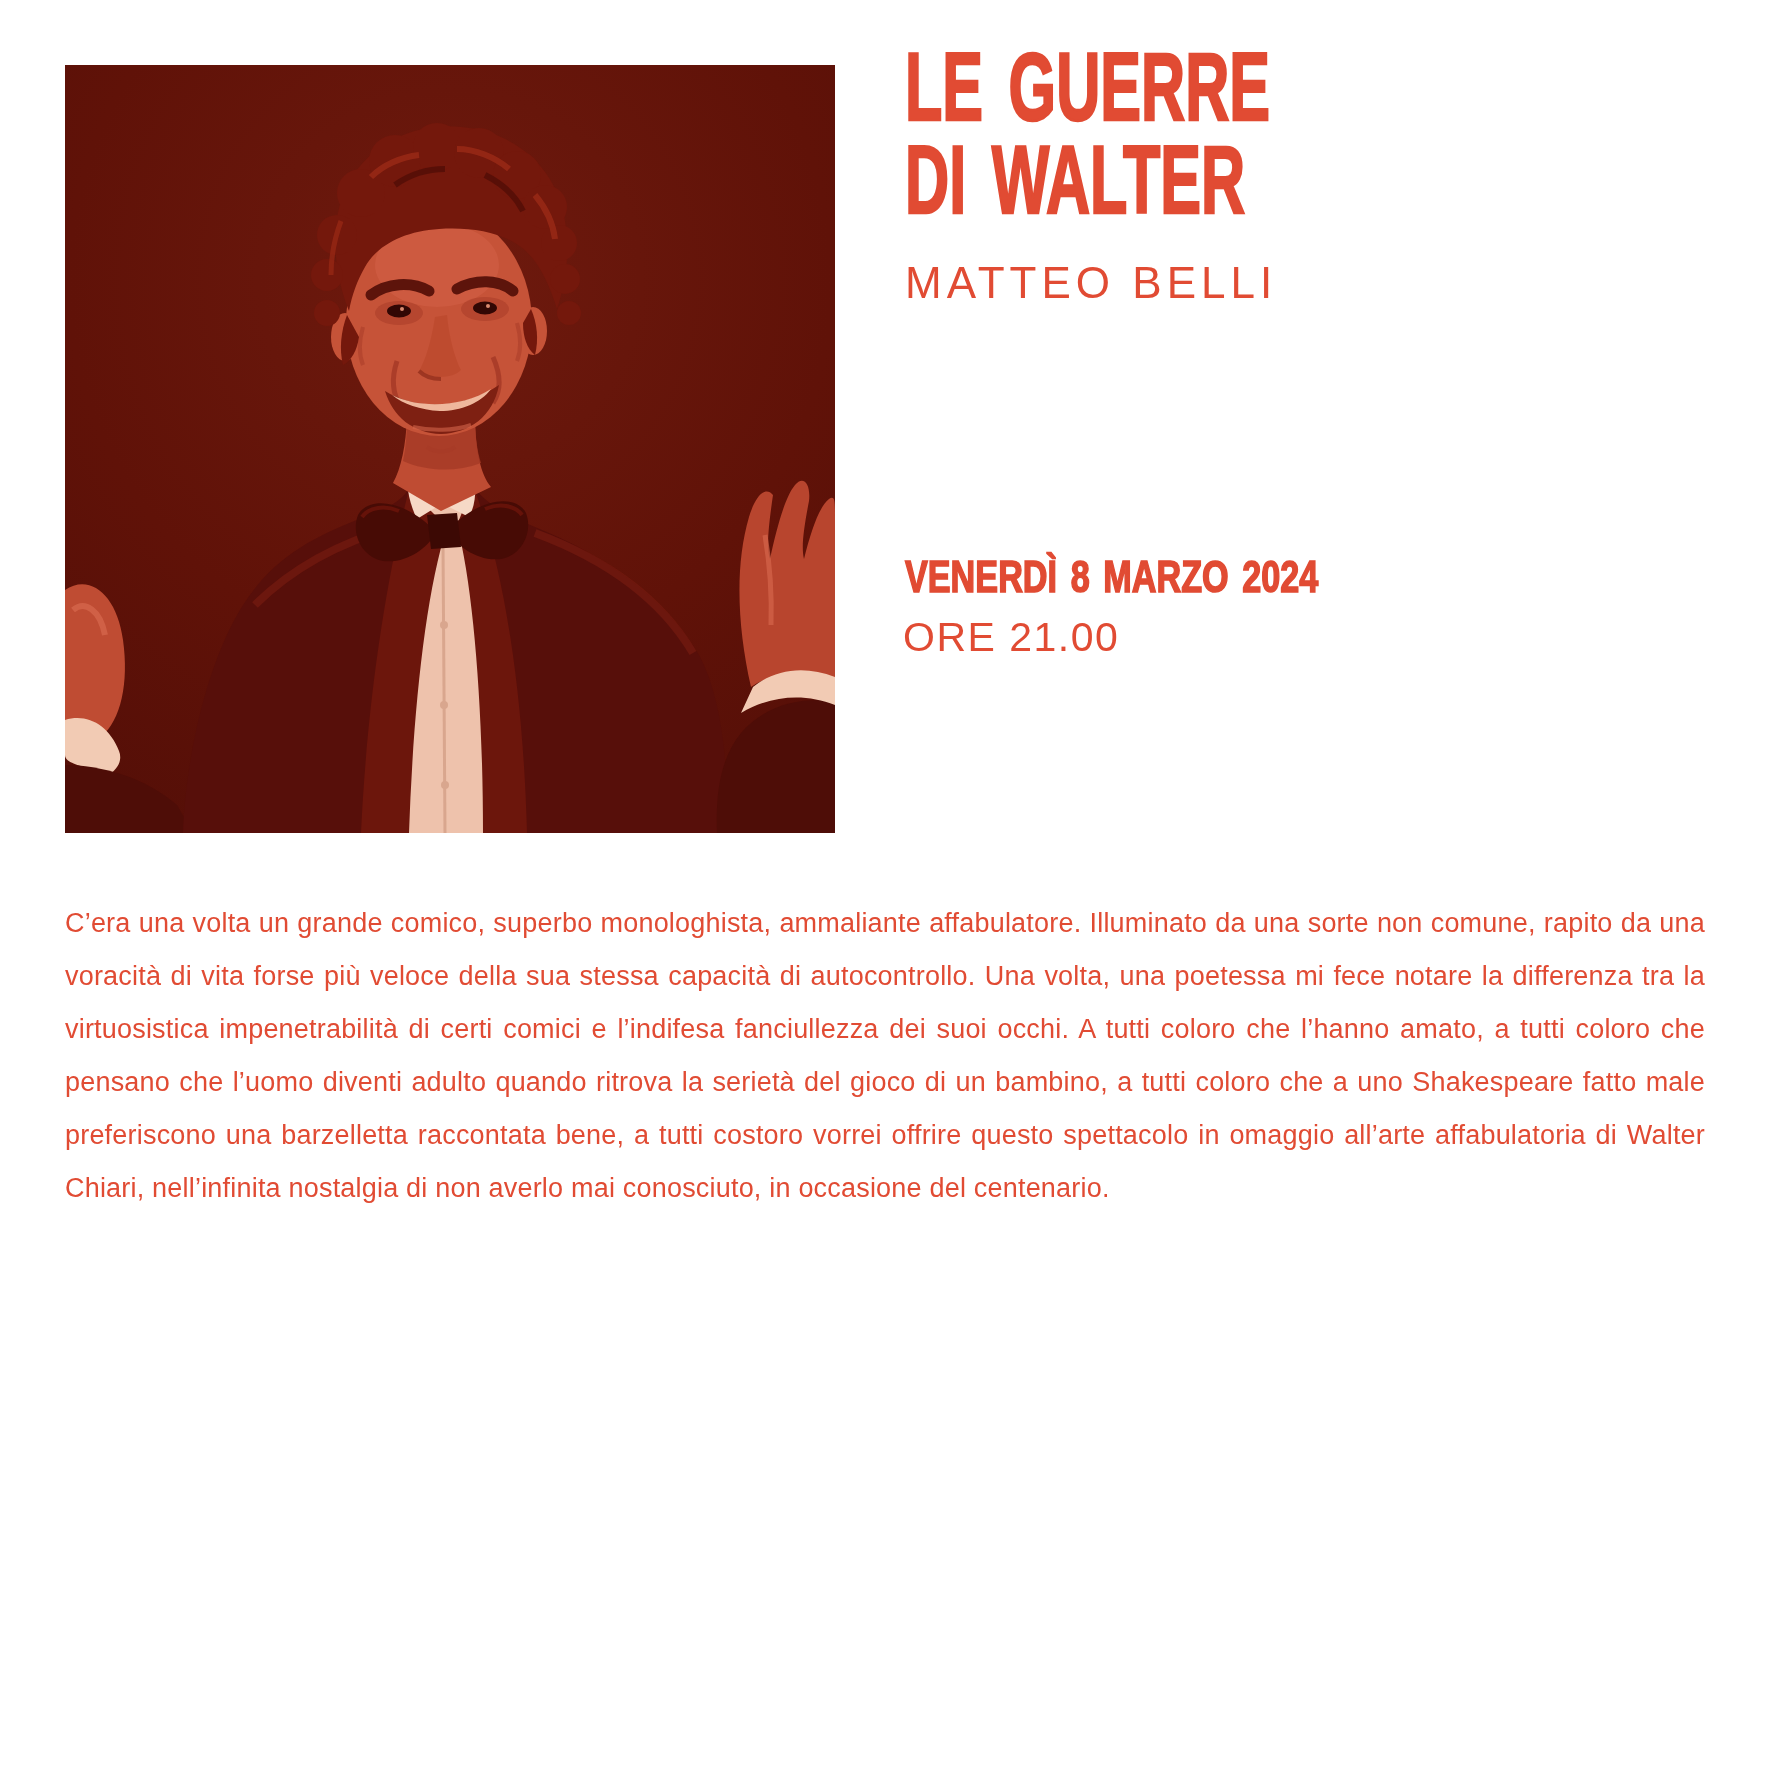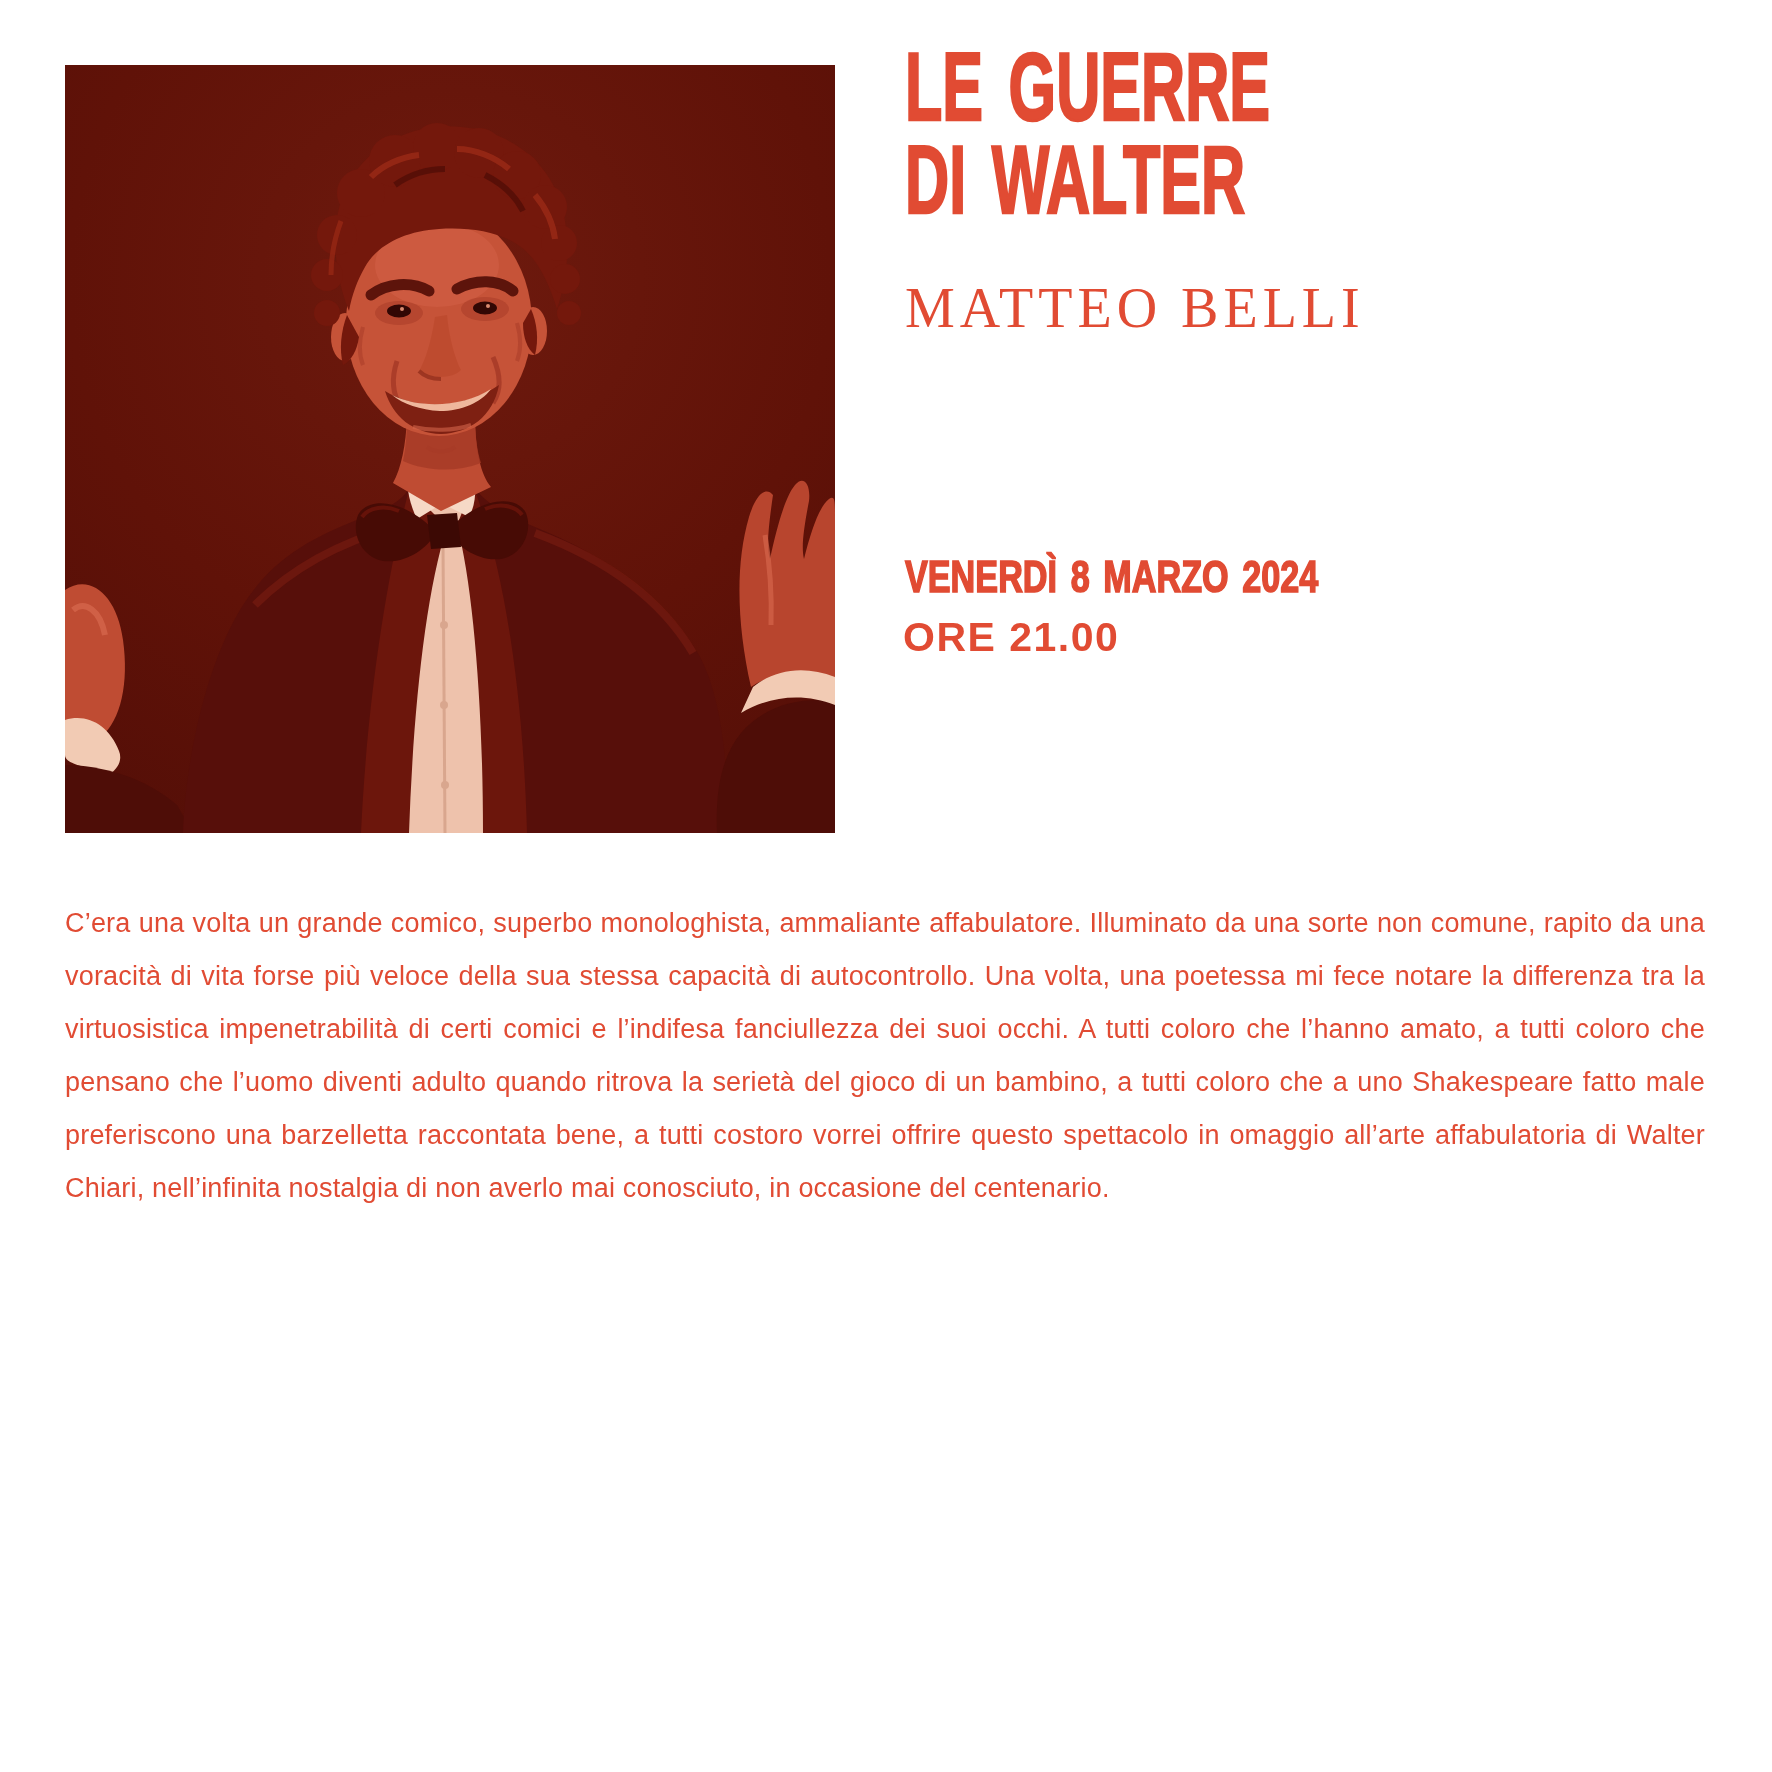--- a/index.html
+++ b/index.html
@@ -19,35 +19,35 @@
     color:var(--accent,#e14b33);
   }
   .title-line{
     font-size:97px;font-weight:700;line-height:93px;
     letter-spacing:0px;word-spacing:0.14em;
     transform:scaleX(0.63);transform-origin:0 0;
     -webkit-text-stroke:2.5px currentColor;
     white-space:nowrap;
   }
   .performer{
-    position:absolute;left:905px;top:276px;
-    font-size:56px;font-weight:400;letter-spacing:5px;
-    color:var(--accent,#e14b33);white-space:nowrap;font-family:Liberation Serif, serif;
+    position:absolute;left:905px;top:258px;
+    font-size:44px;font-weight:400;letter-spacing:5px;
+    color:var(--accent,#e14b33);white-space:nowrap;
   }
   .date{
     position:absolute;left:905px;top:552px;
     font-size:45px;font-weight:700;line-height:1.1;
     word-spacing:0.12em;
     transform:scaleX(0.76);transform-origin:0 0;
     -webkit-text-stroke:1.6px currentColor;
     color:var(--accent,#e14b33);white-space:nowrap;
   }
   .time{
     position:absolute;left:903px;top:614px;
-    font-size:41px;font-weight:700;letter-spacing:1.5px;
+    font-size:41px;font-weight:400;letter-spacing:1.5px;
     color:var(--accent,#e14b33);white-space:nowrap;
   }
   .body-text{
     position:absolute;left:65px;top:897px;width:1640px;
     font-size:27px;line-height:53px;letter-spacing:0.2px;
     text-align:justify;
     color:var(--accent,#e14b33);
   }
 </style>
 </head>

